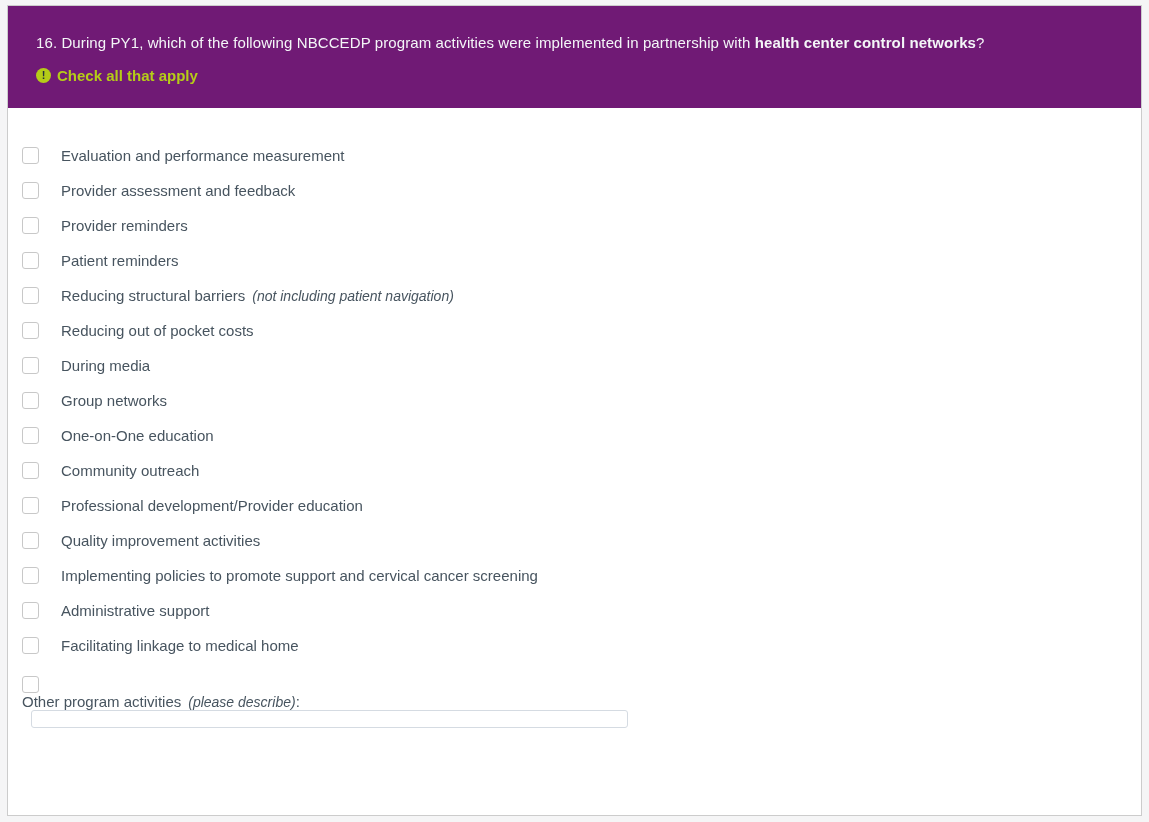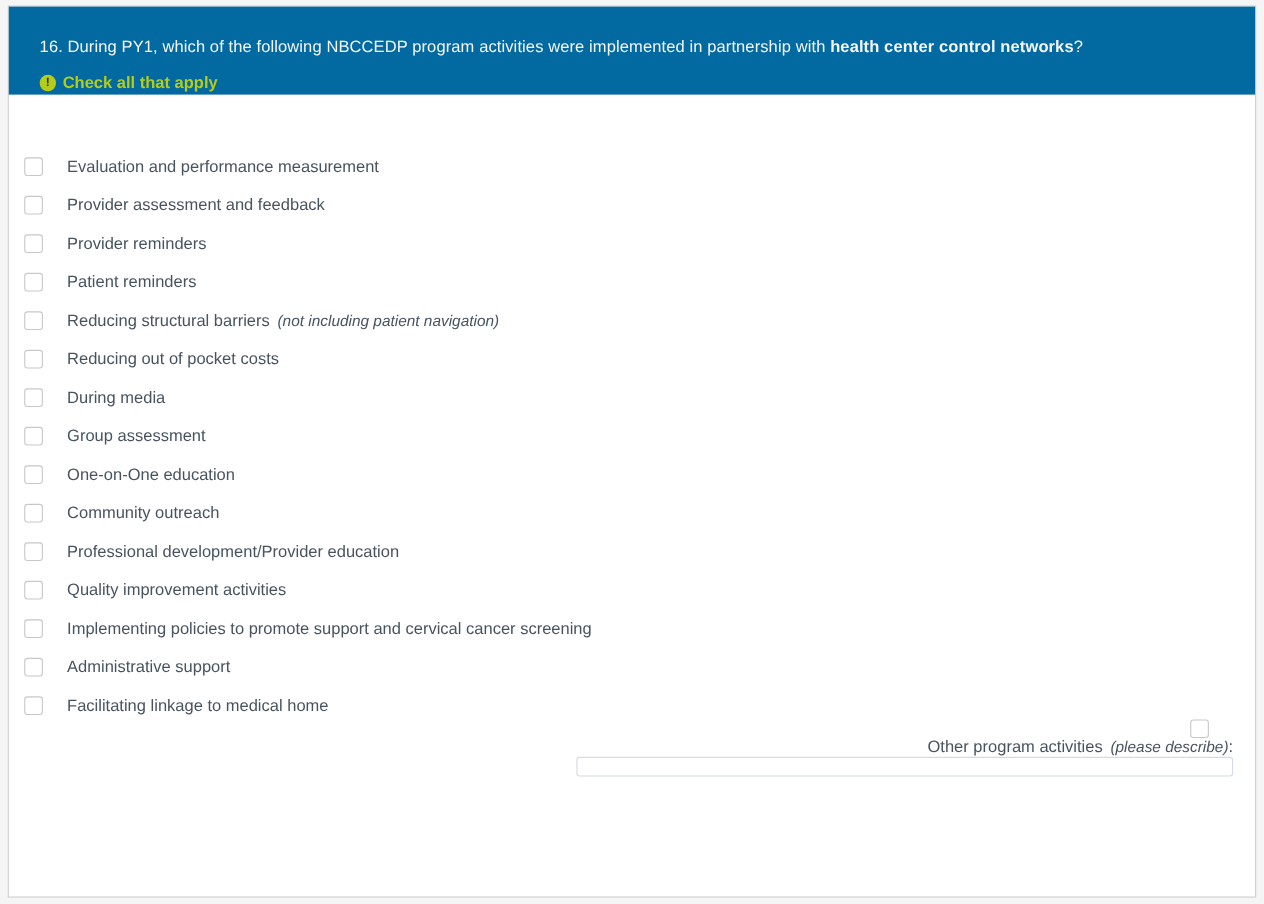--- a/index.html
+++ b/index.html
@@ -10,22 +10,22 @@
     overflow: hidden;
   }
   .card {
     position: absolute;
     left: 7px; top: 5px;
     width: 1135px; height: 811px;
     background: #ffffff;
     border: 1px solid #cccccc;
   }
   .q-header {
-    width: 100%; height: 80px;
-    background: #0369a1;
+    width: 100%; height: 102px;
+    background: #701a75;
     padding: 27px 32px 0 28px;
   }
   .q-text {
     color: #f4f6f8;
     font-size: 15px;
     font-weight: 400;
     line-height: 20px;
     letter-spacing: .1px;
   }
   .q-text .bold { font-weight: 700; }
@@ -49,21 +49,21 @@
     text-align: center;
     margin-right: 6px;
     flex: none;
   }
   .checklist {
     padding: 39px 20px 0 14px;
   }
   .row {
     height: 35px;
     display: flex;
-    align-items: flex-end;
+    align-items: flex-start;
     cursor: pointer;
   }
   .row.has-input {
     height: 44px;
     margin-top: 4px;
     flex-direction: column;
   }
   .checkbox {
     width: 17px; height: 17px;
     background: #ffffff;
@@ -154,21 +154,21 @@
       <div class="row">
     <span class="checkbox" role="checkbox" aria-checked="false"></span>
     <span class="lbl">
       <span>During media</span><span class="it"></span><span></span><span class="note"></span><span></span>
     </span>
 
   </div>
       <div class="row">
     <span class="checkbox" role="checkbox" aria-checked="false"></span>
     <span class="lbl">
-      <span>Group assessment</span><span class="it"></span><span></span><span class="note"></span><span></span>
+      <span>Group networks</span><span class="it"></span><span></span><span class="note"></span><span></span>
     </span>
 
   </div>
       <div class="row">
     <span class="checkbox" role="checkbox" aria-checked="false"></span>
     <span class="lbl">
       <span>One-on-One education</span><span class="it"></span><span></span><span class="note"></span><span></span>
     </span>
 
   </div>

